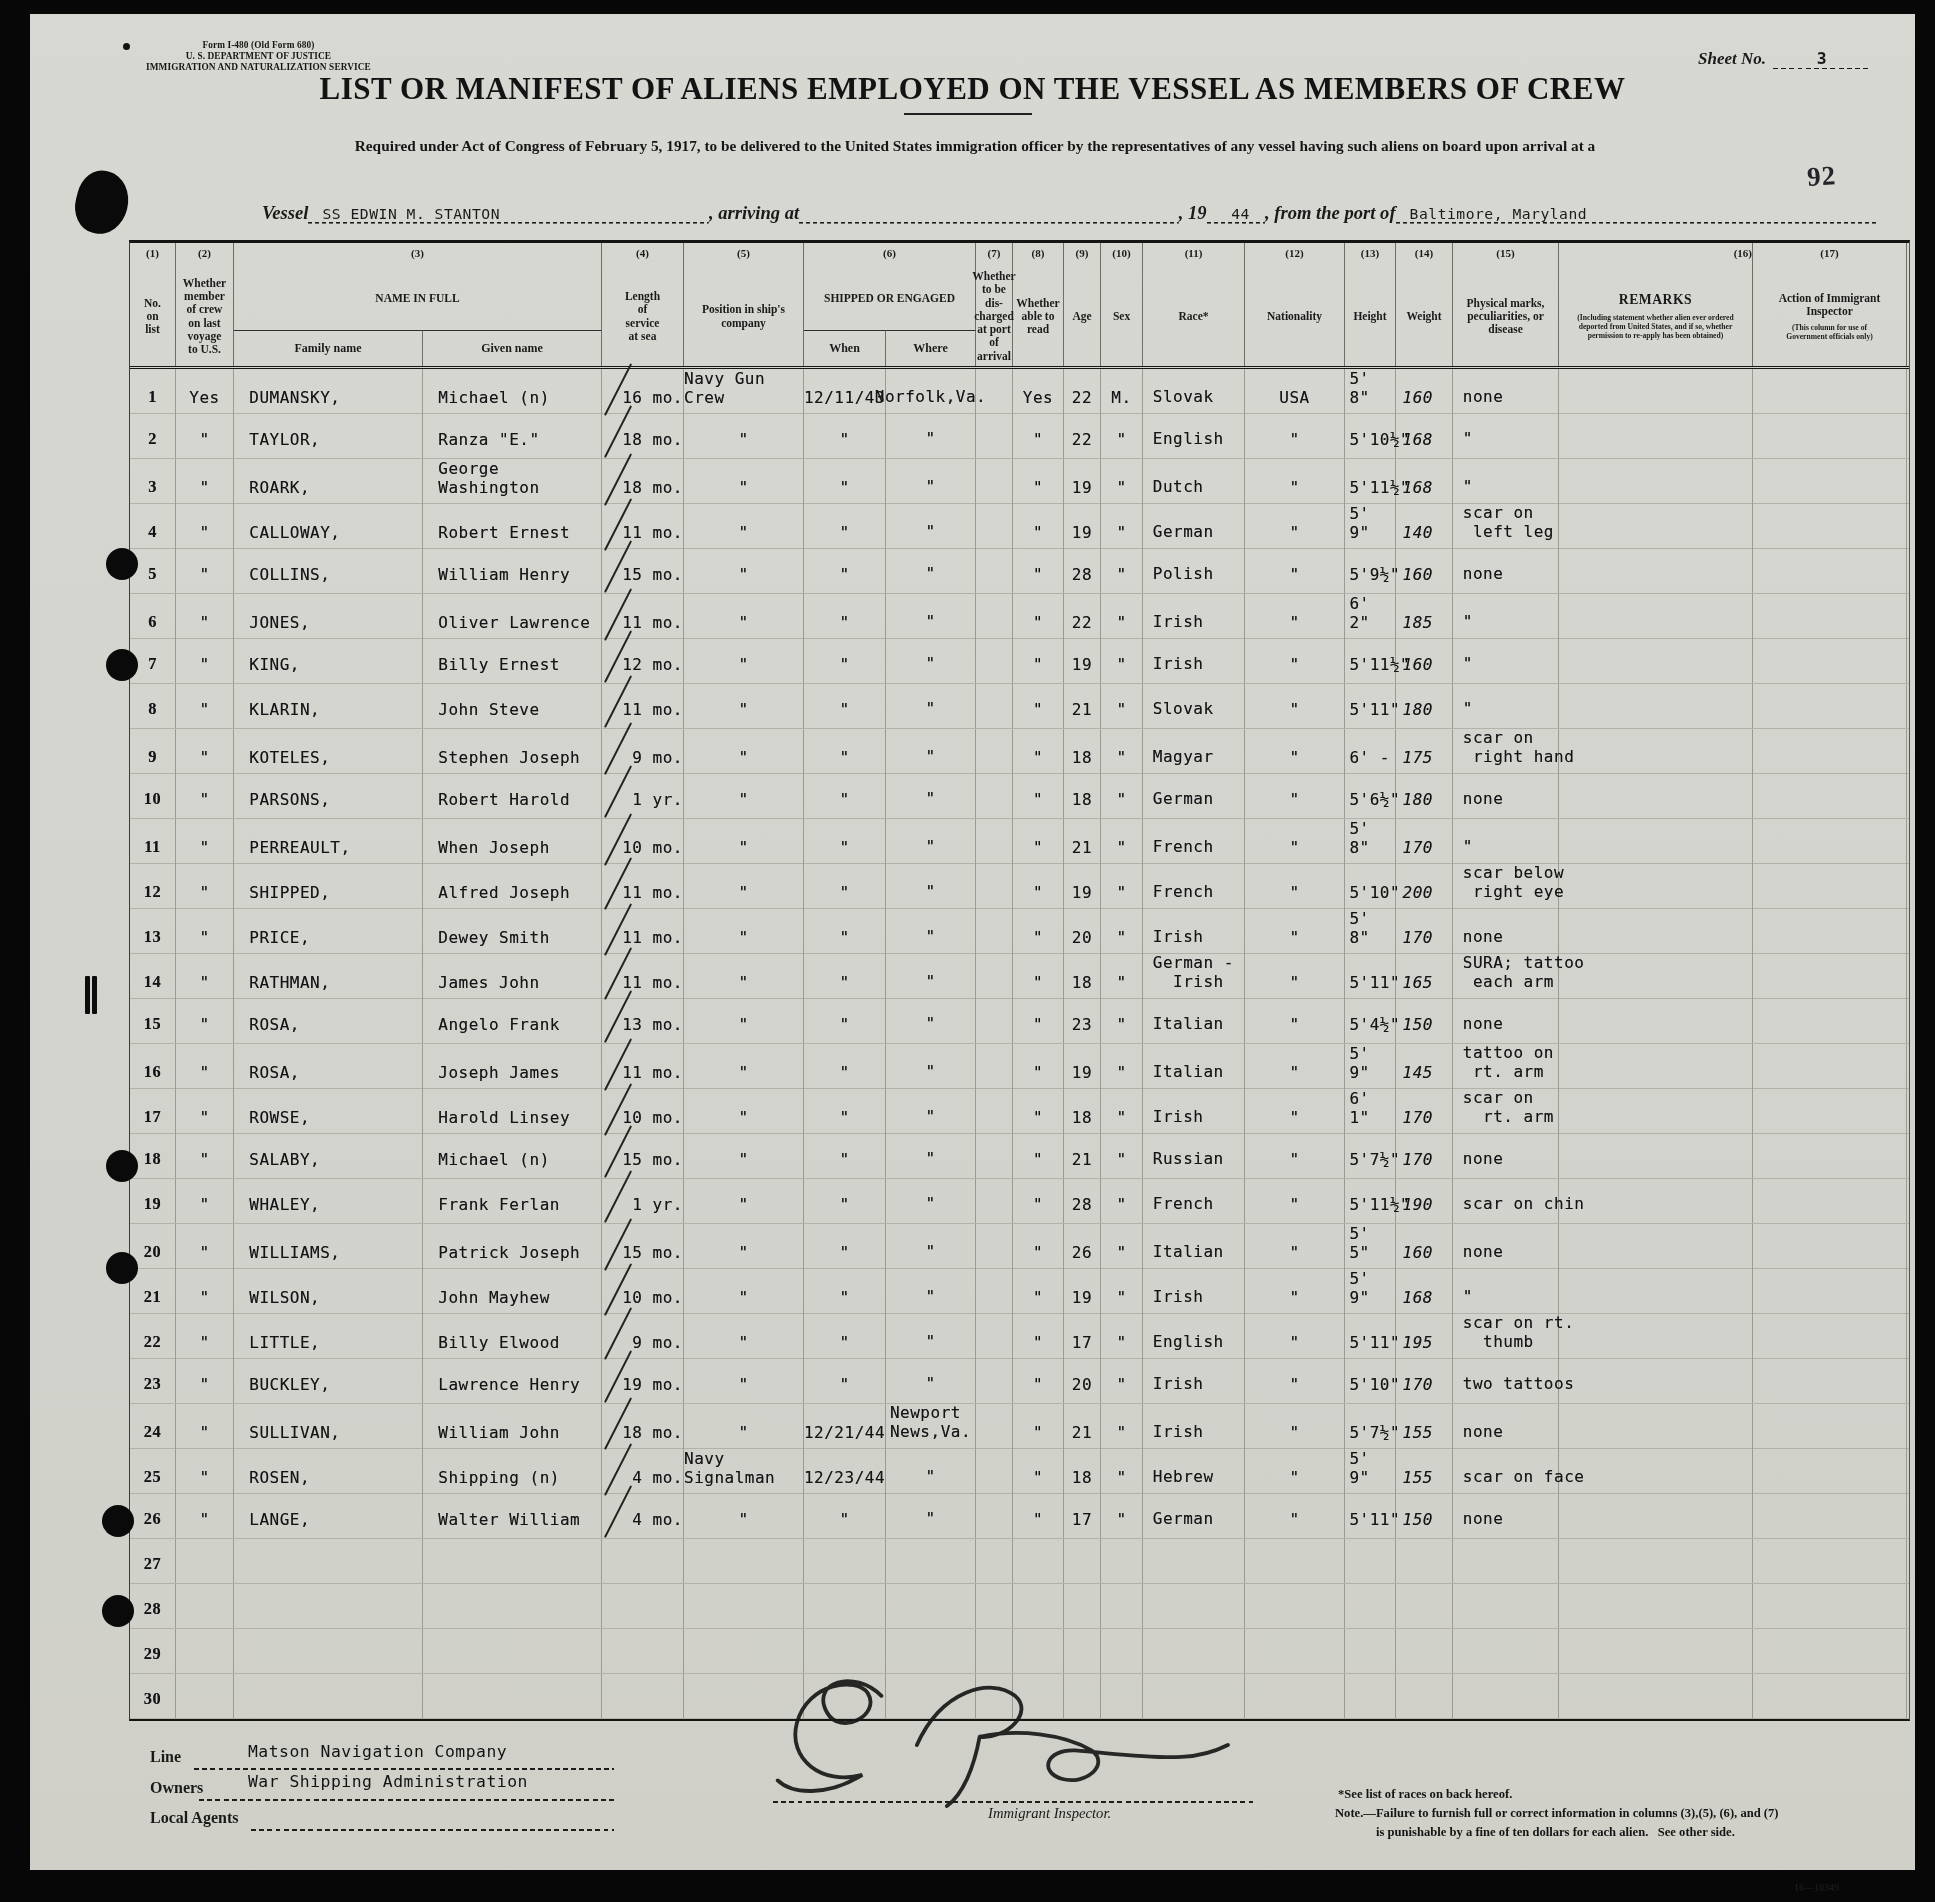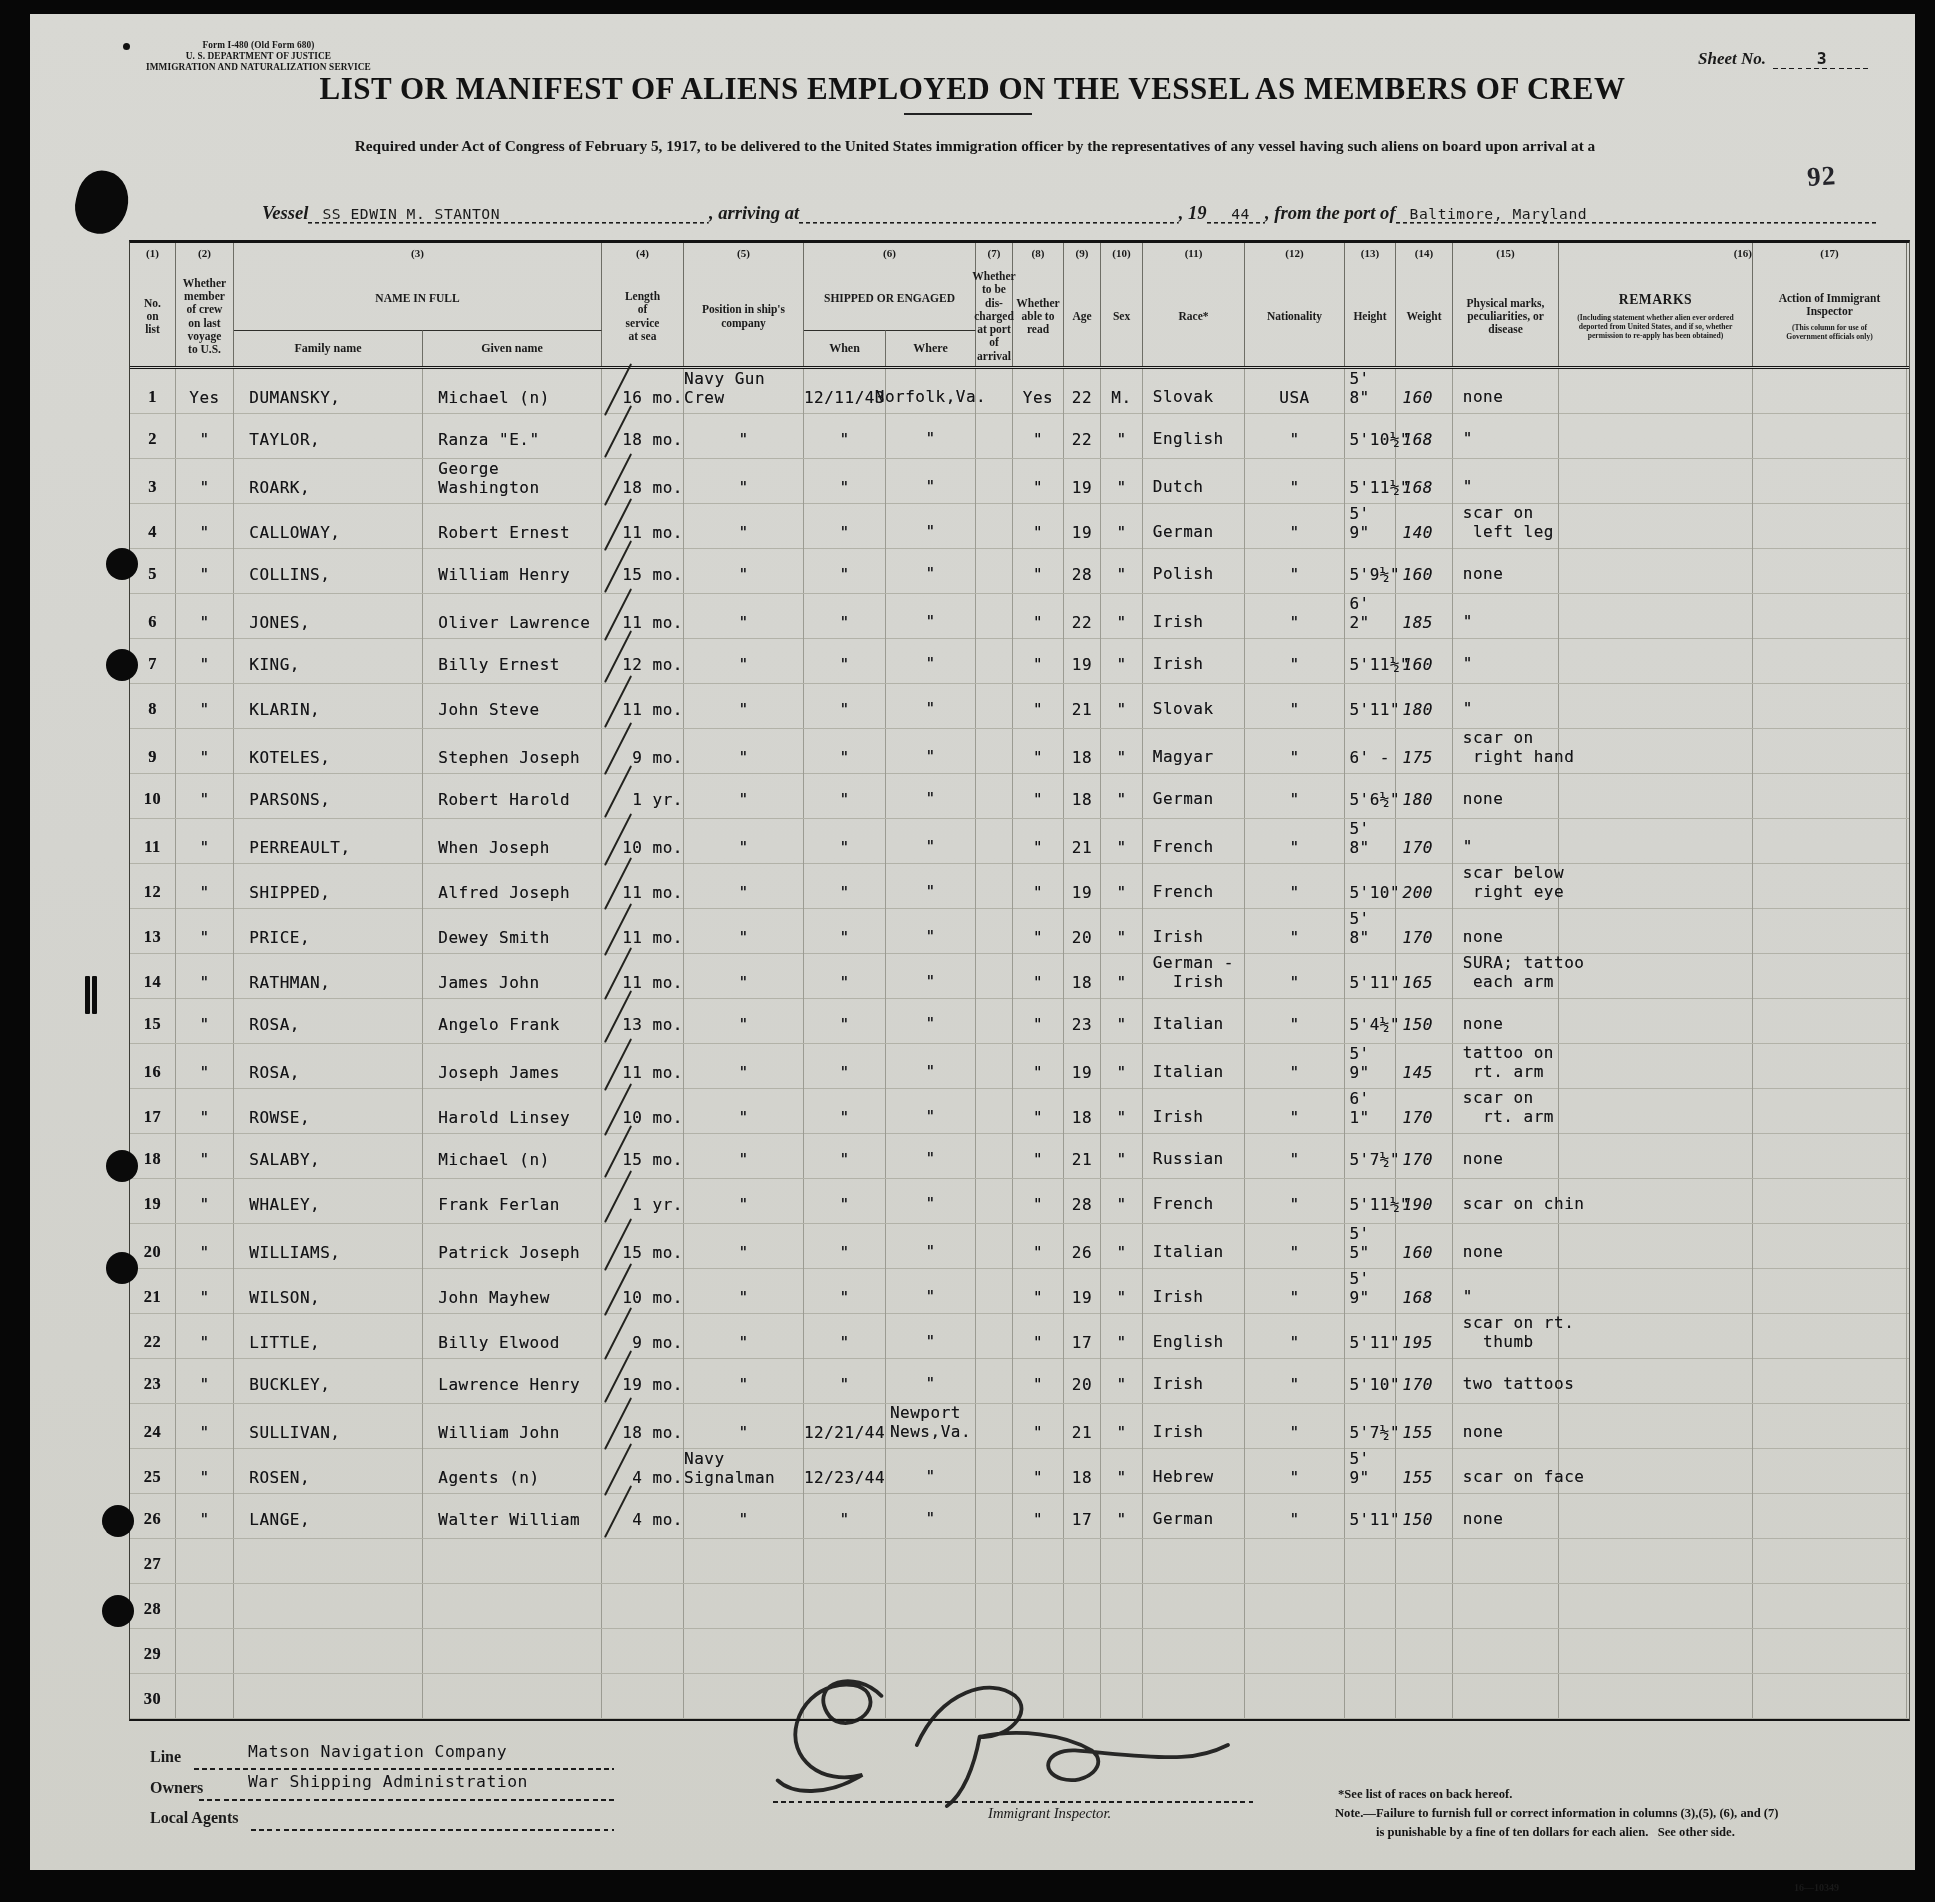--- a/index.html
+++ b/index.html
@@ -1515,21 +1515,21 @@
           <div class="cell c rowno">
             <span>25</span>
           </div>
           <div class="cell c">
             <span>"</span>
           </div>
           <div class="cell l p28">
             <span>ROSEN,</span>
           </div>
           <div class="cell l p28">
-            <span>Agents (n)</span>
+            <span>Shipping (n)</span>
           </div>
           <div class="cell l p30 svc">
             <span>4 mo.</span>
           </div>
           <div class="cell c">
             <span>Navy Signalman</span>
           </div>
           <div class="cell c">
             <span>12/23/44</span>
           </div>

